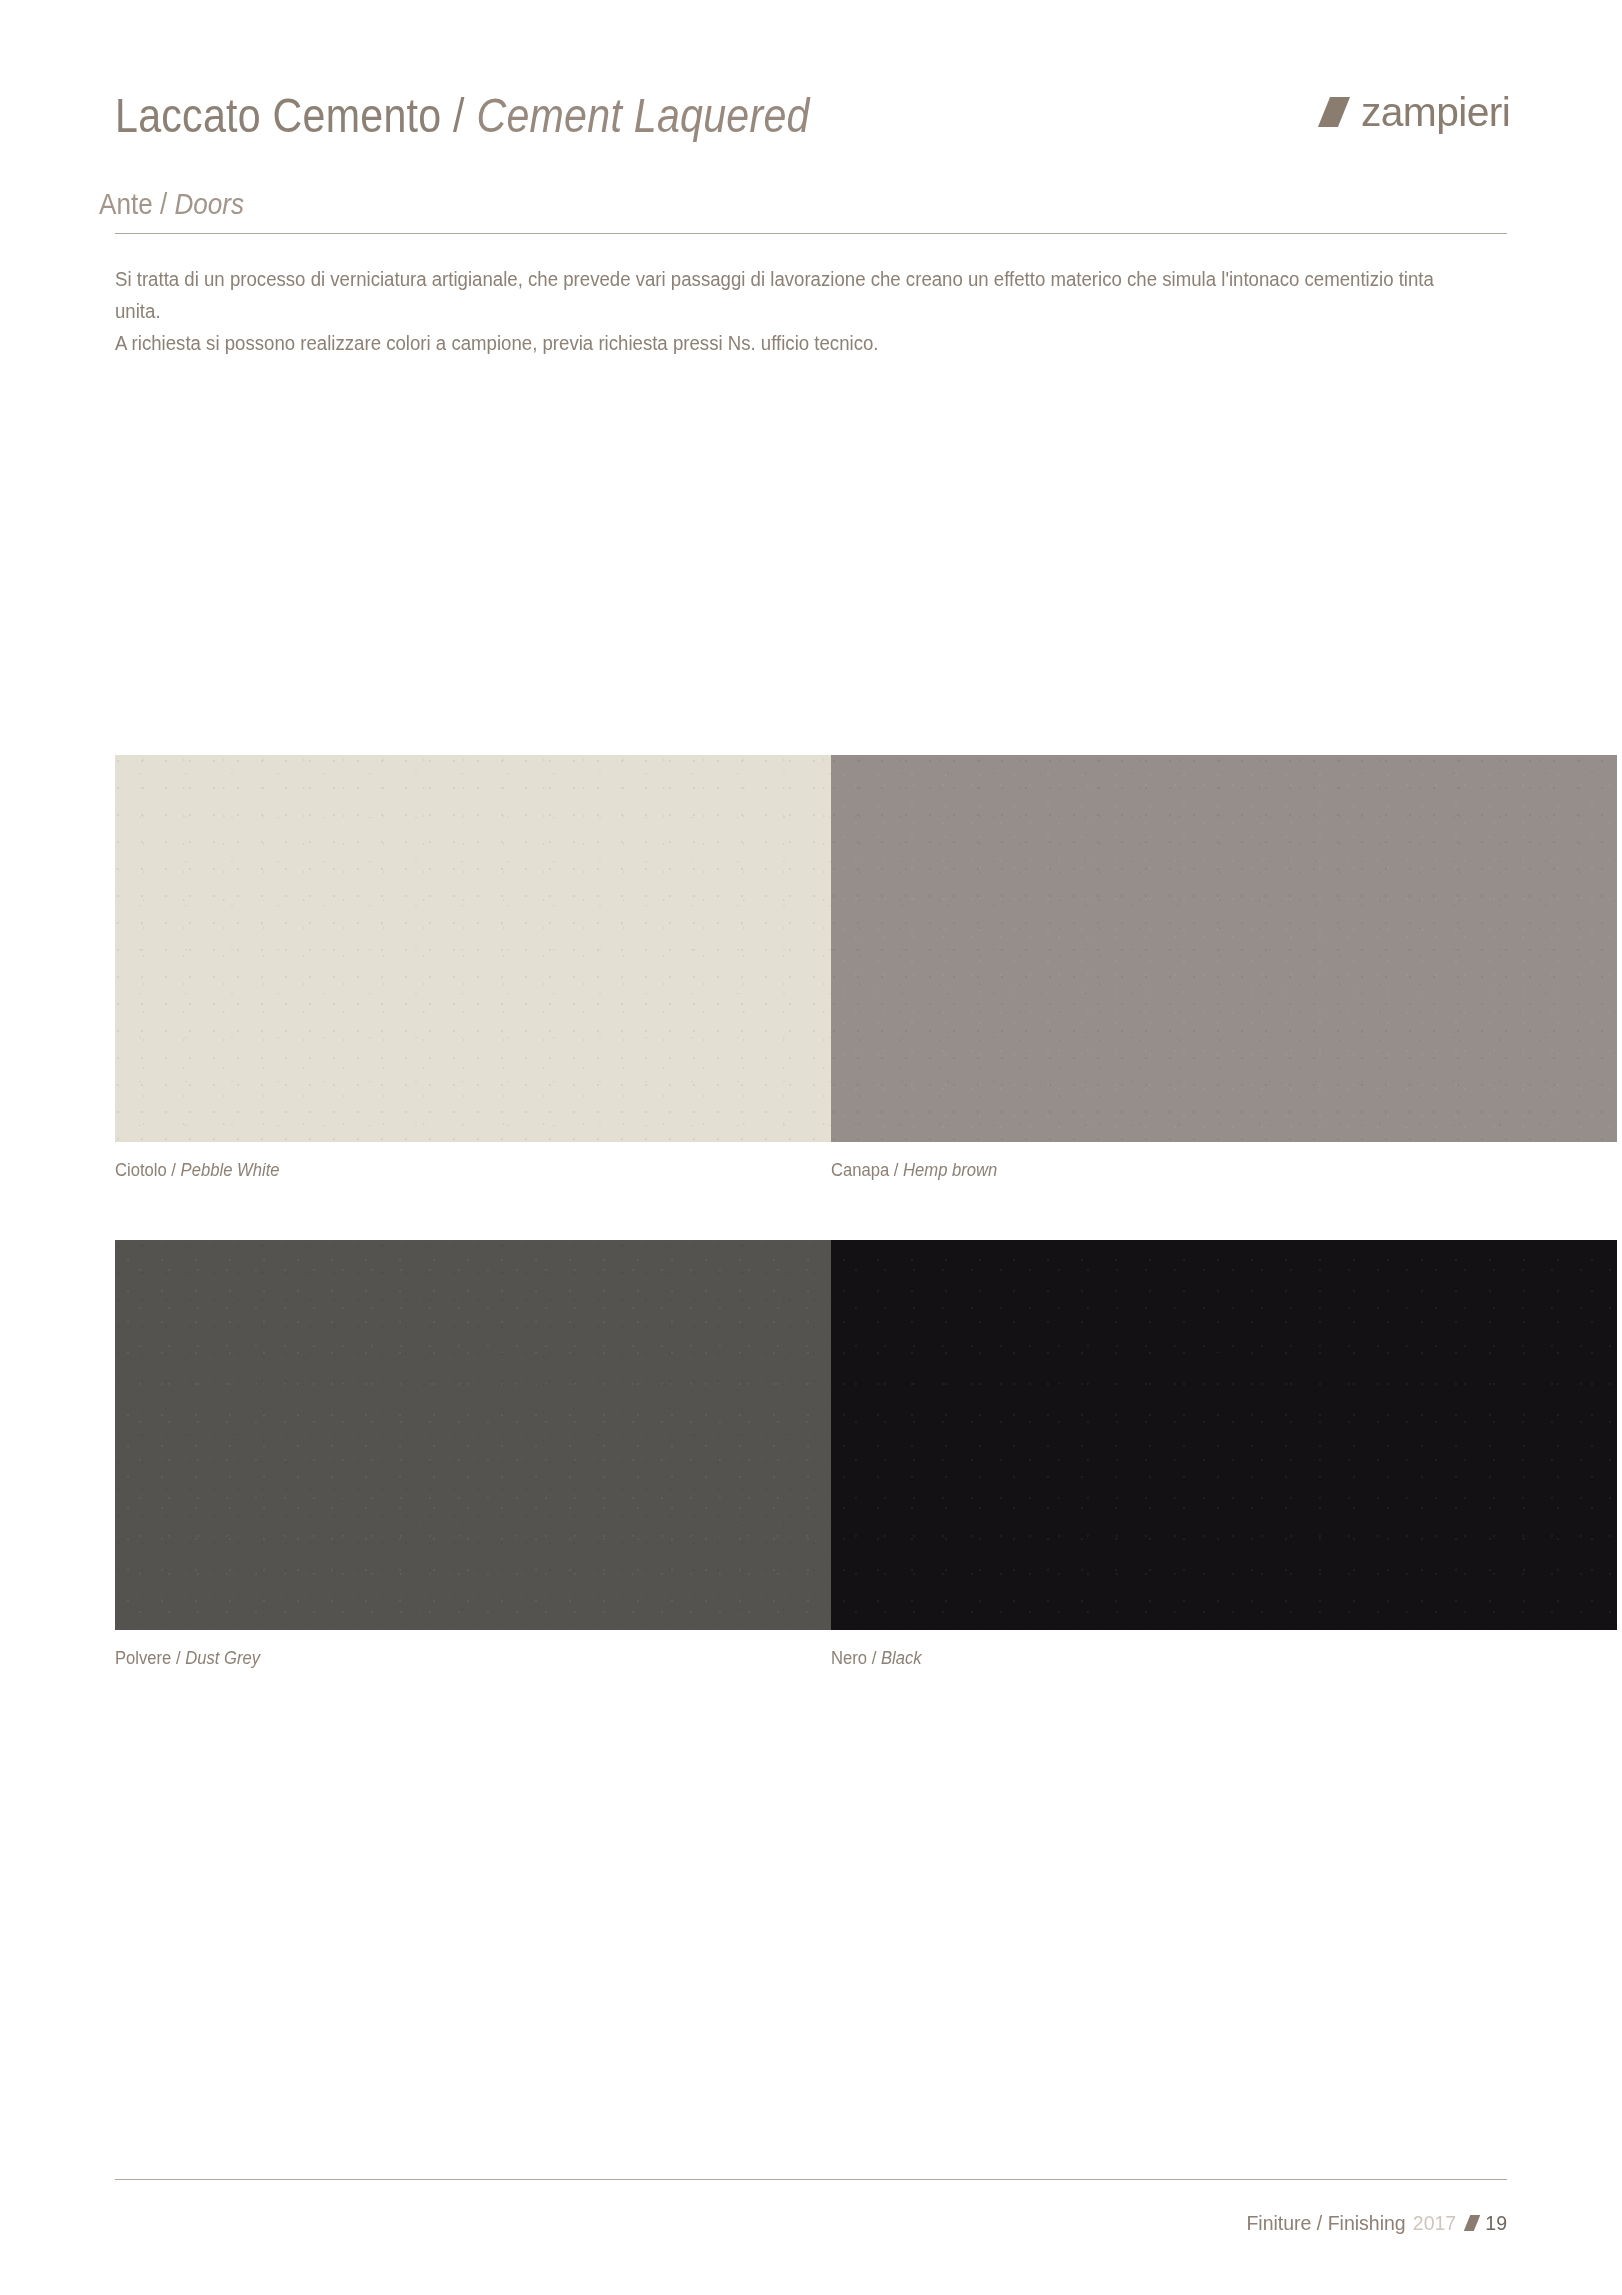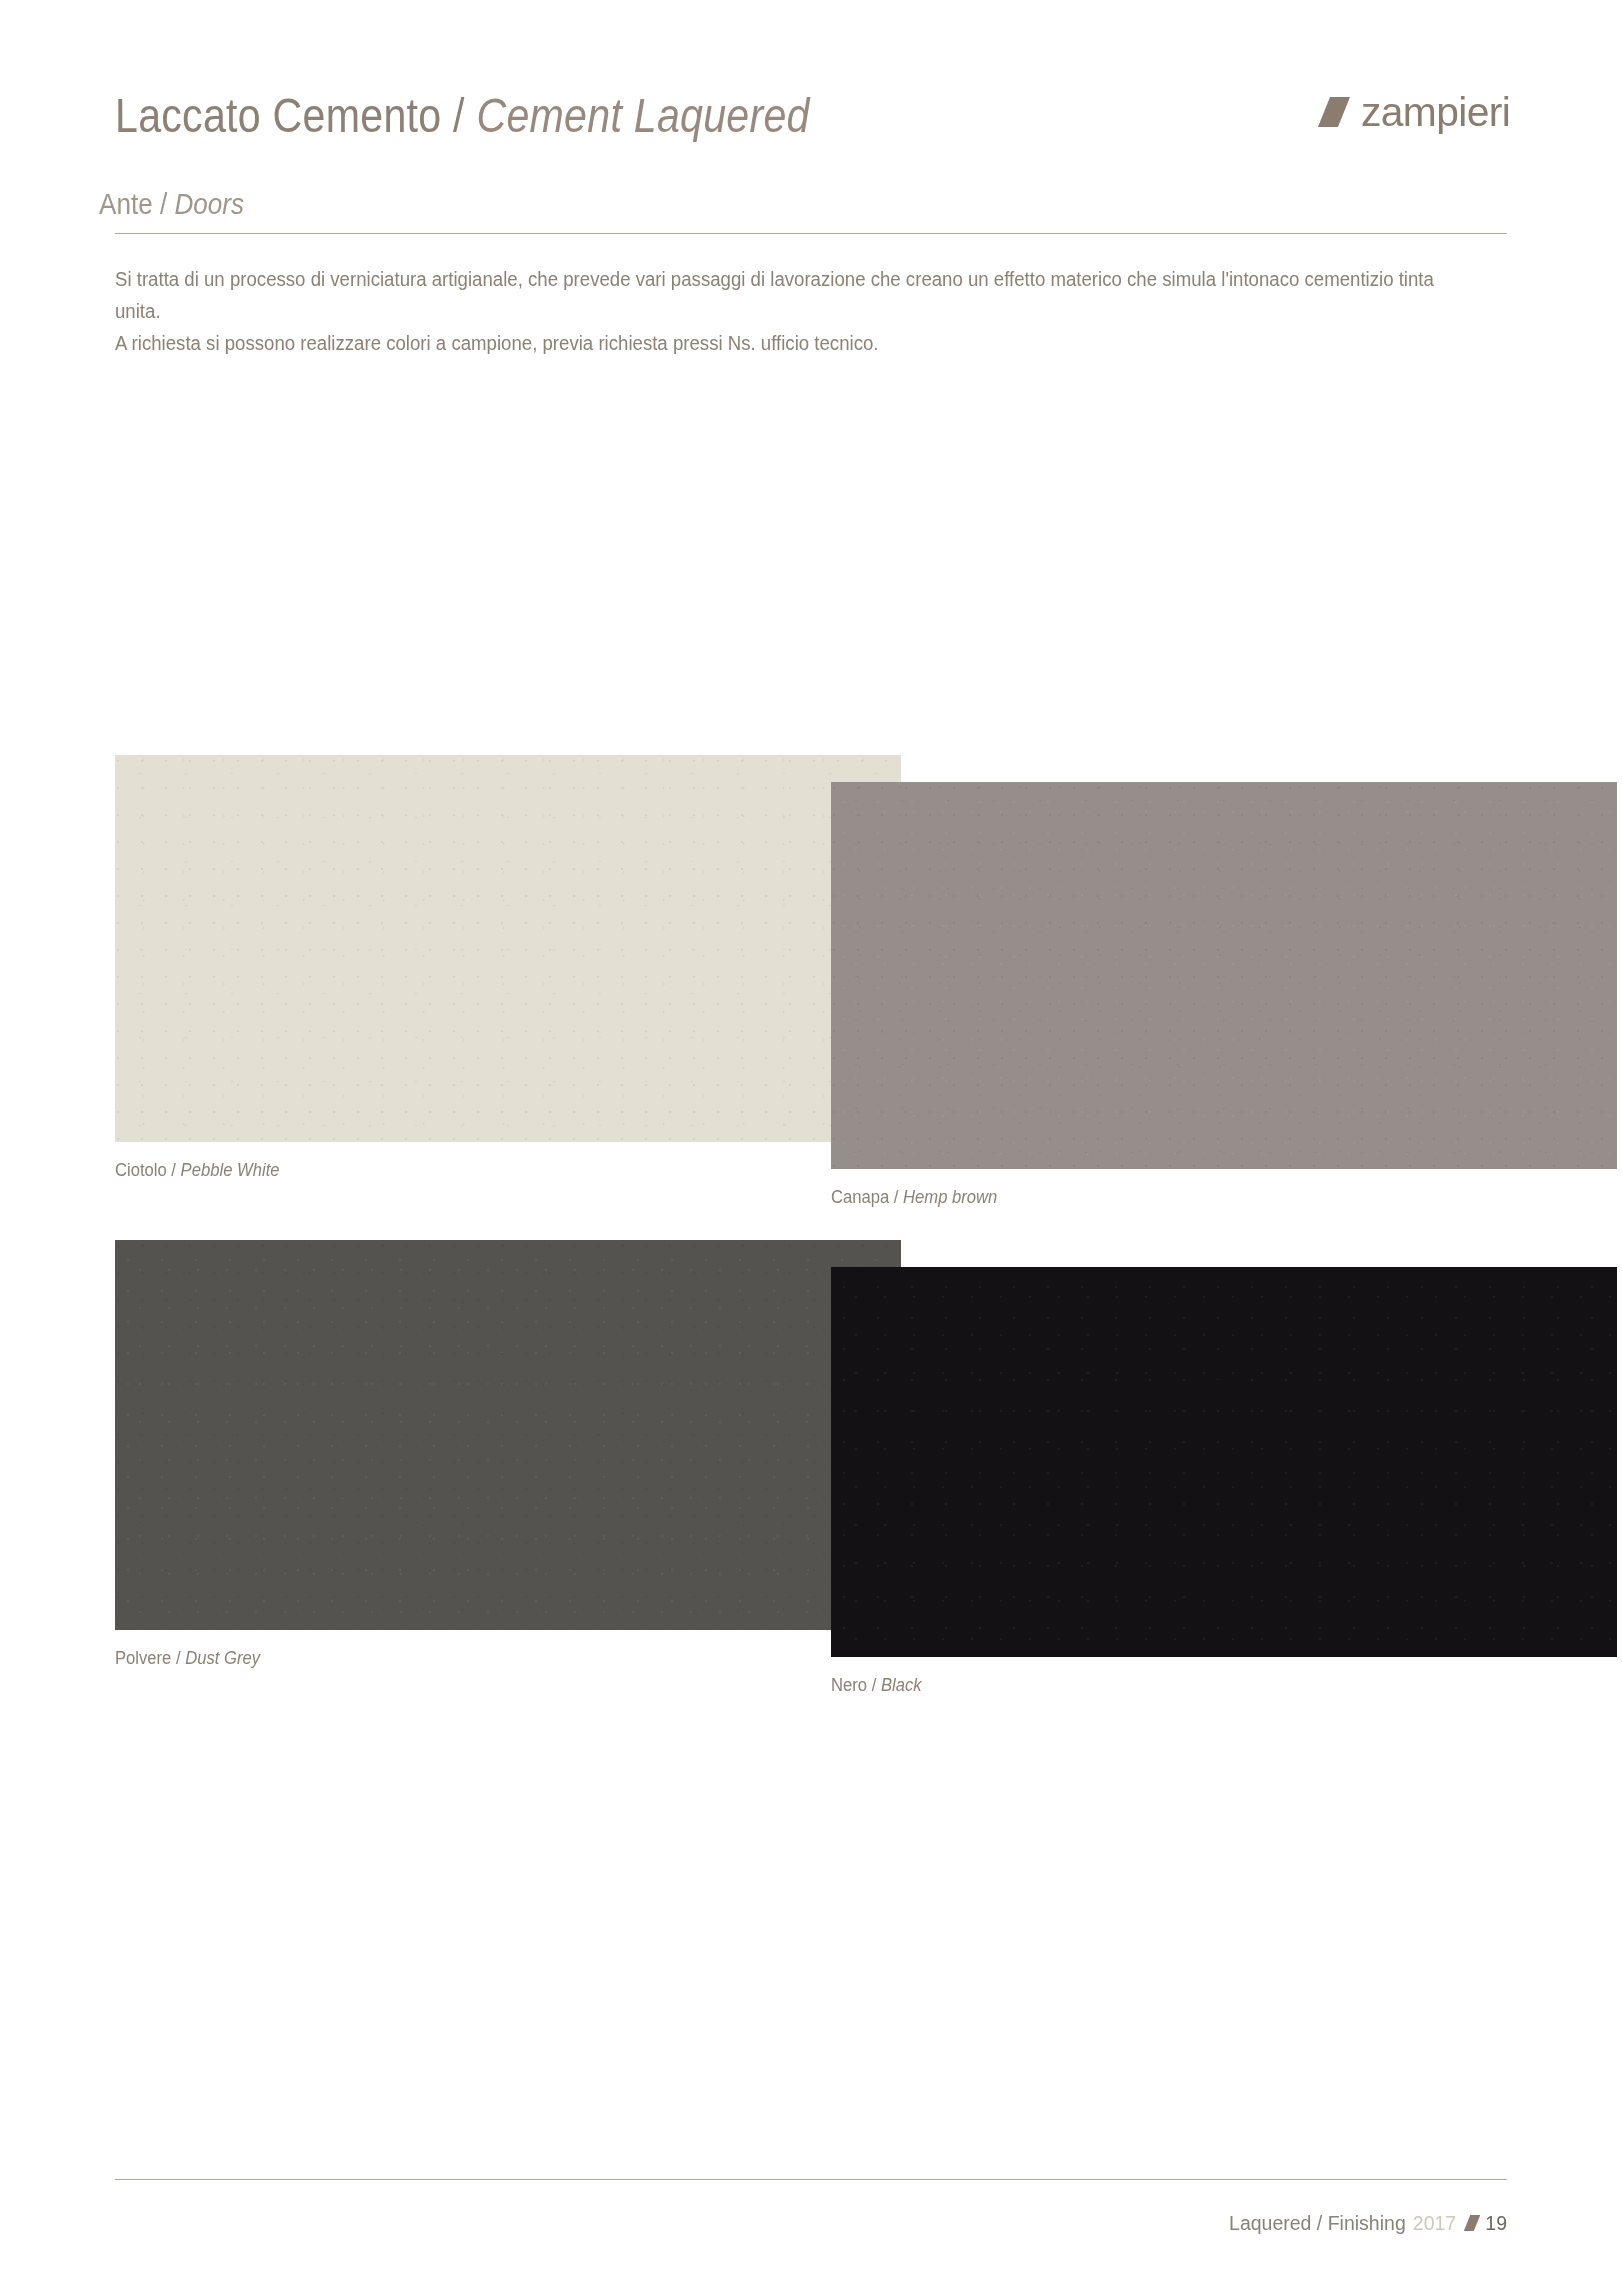--- a/index.html
+++ b/index.html
@@ -130,21 +130,21 @@
     width: 100%;
   }
   .grid-row.row-1 { top: 0; }
   .grid-row.row-2 { top: 485px; }
 
   .swatch-cell {
     position: absolute;
     width: 786px;
   }
   .swatch-cell.col-1 { left: 0; }
-  .swatch-cell.col-2 { left: 716px; margin-top: 27px; }
+  .swatch-cell.col-2 { left: 716px; }
 
   .swatch-chip {
     width: 100%;
     display: block;
     position: relative;
     overflow: hidden;
   }
   .row-1 .swatch-chip { height: 387px; }
   .row-2 .swatch-chip { height: 390px; }
 
@@ -257,20 +257,20 @@
       <div class="swatch-cell col-2">
         <div class="swatch-chip" style="background-color: rgb(19, 17, 20);"></div>
         <div class="swatch-caption"><span>Nero / </span><span class="it">Black</span></div>
       </div>
     </div>
 
   </div>
 
   <div class="footer-rule"></div>
   <div class="footer">
-    <span class="footer-label">Laquered / Finishing</span>
+    <span class="footer-label">Finiture / Finishing</span>
     <span class="footer-year">2017</span>
     <span class="footer-slash"></span>
     <span class="footer-page">19</span>
   </div>
 
 </div>
 
 
 </body></html>

